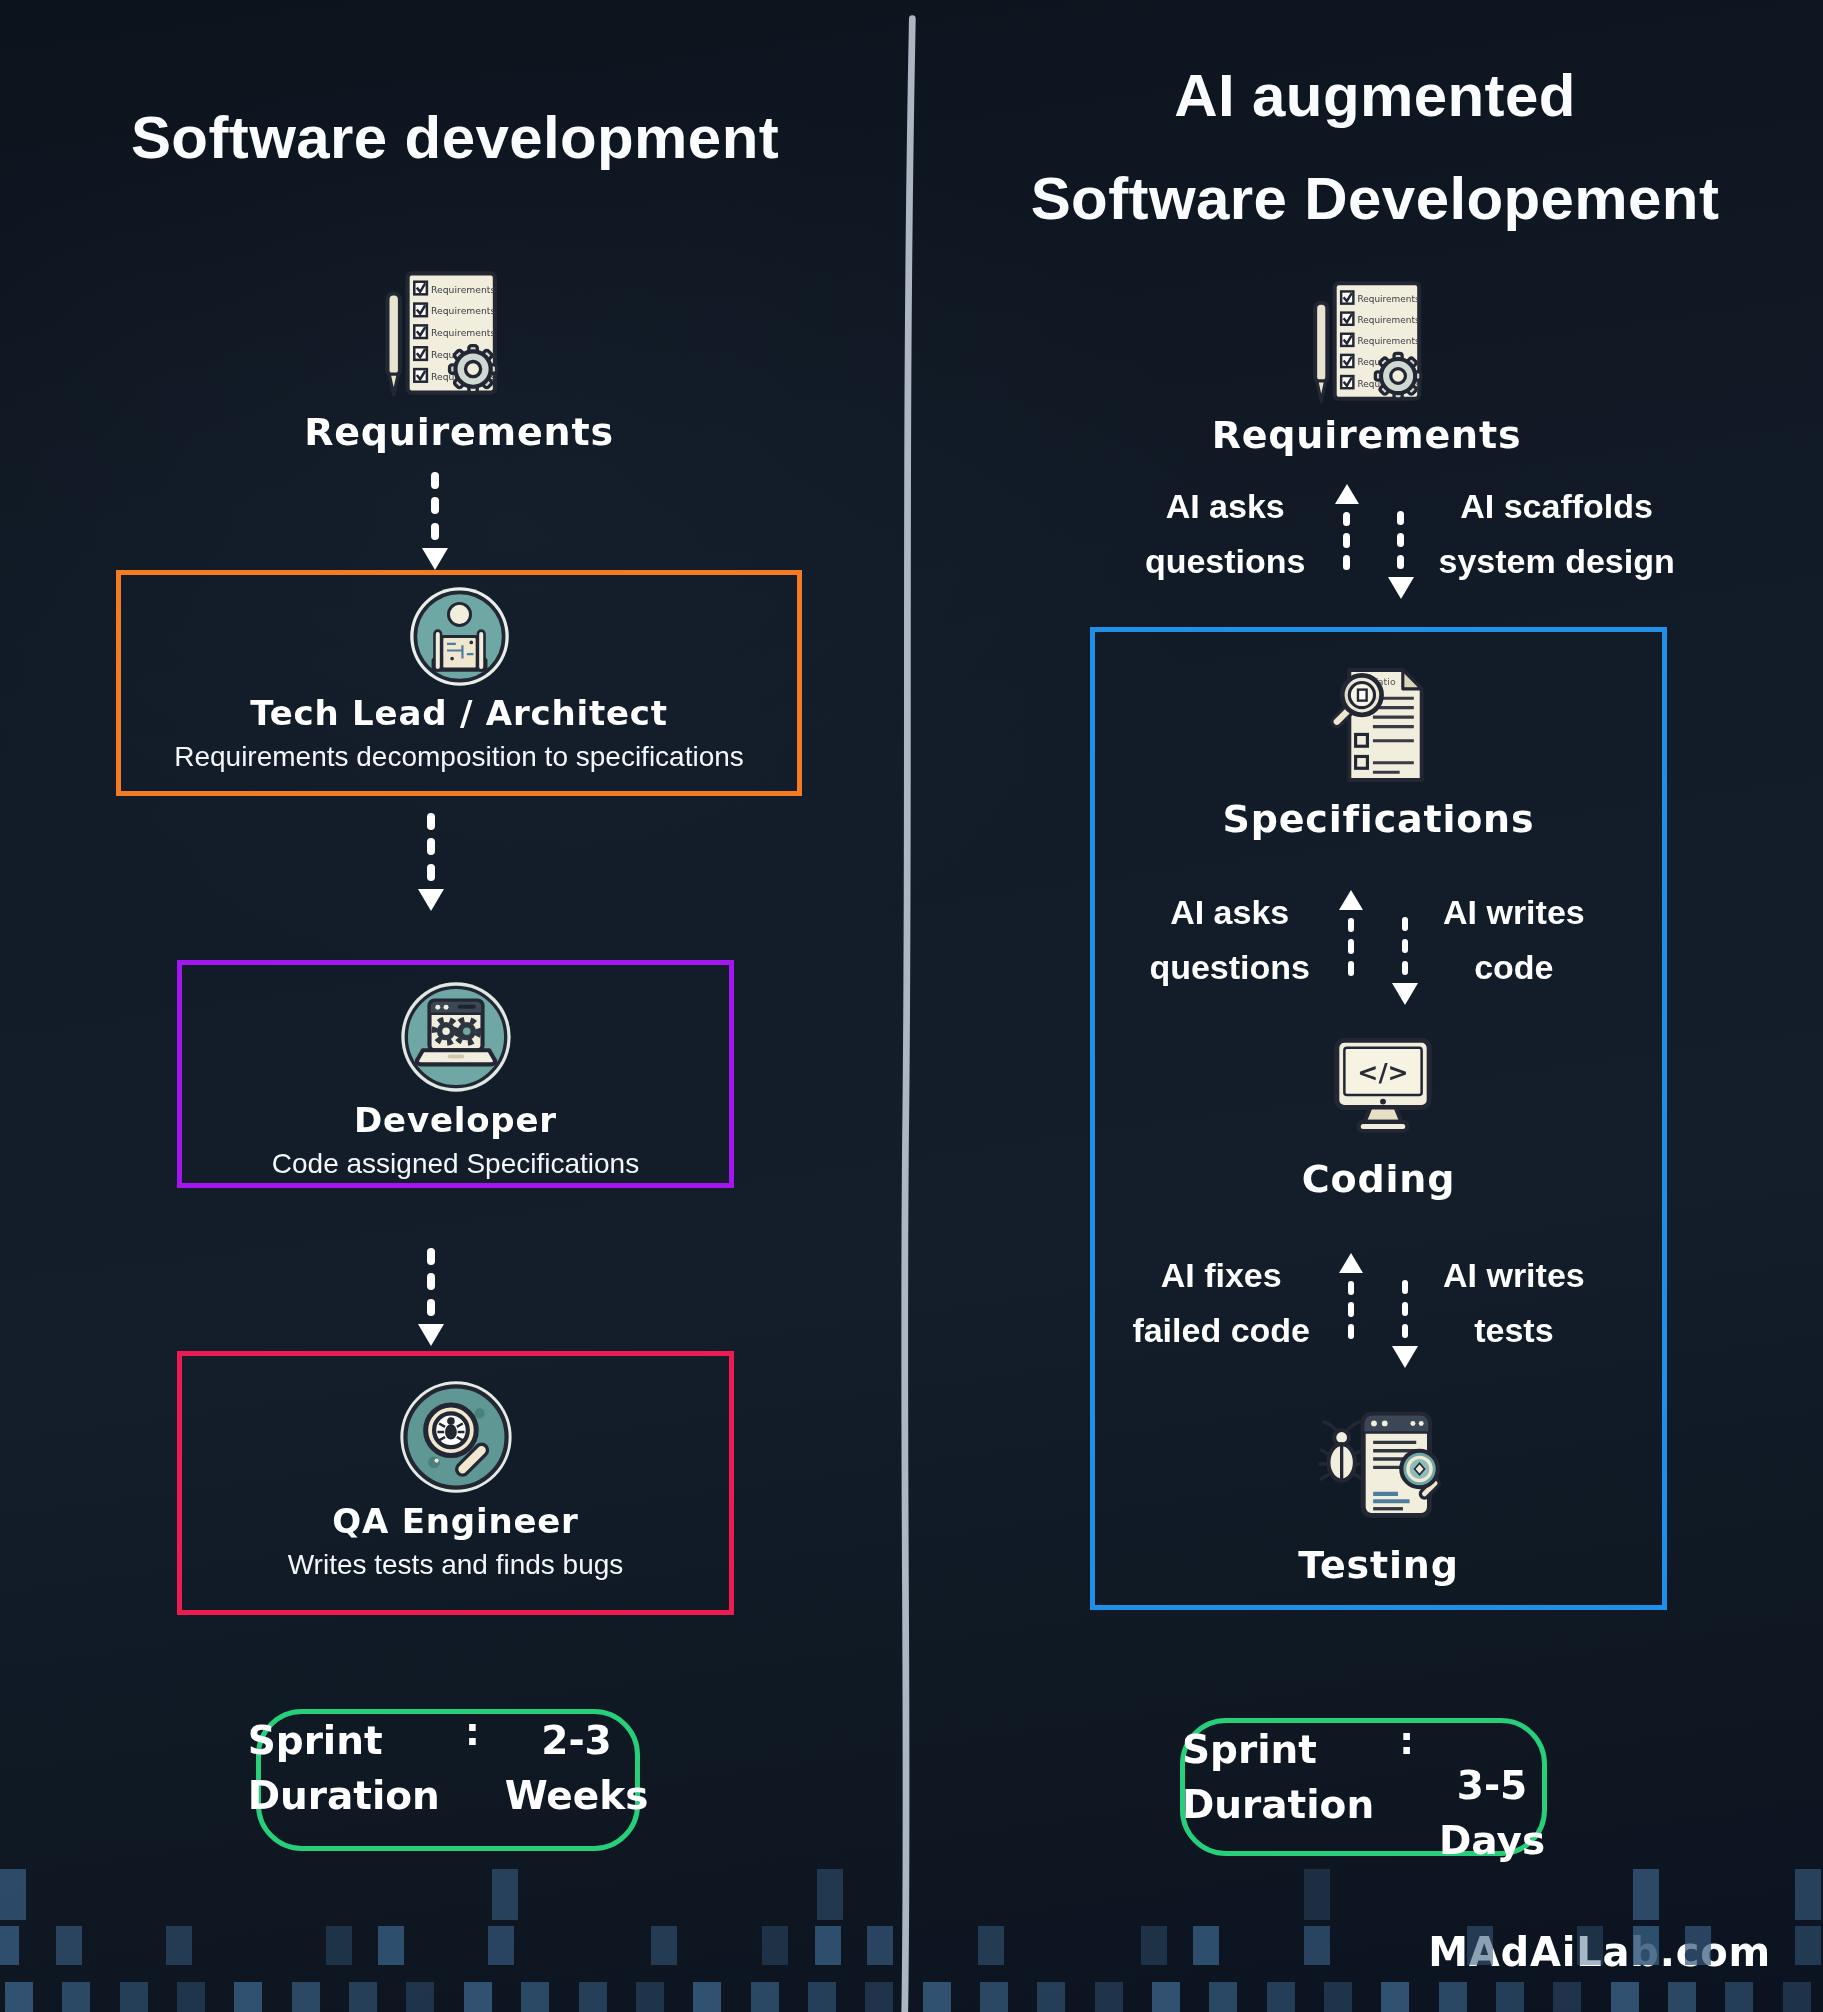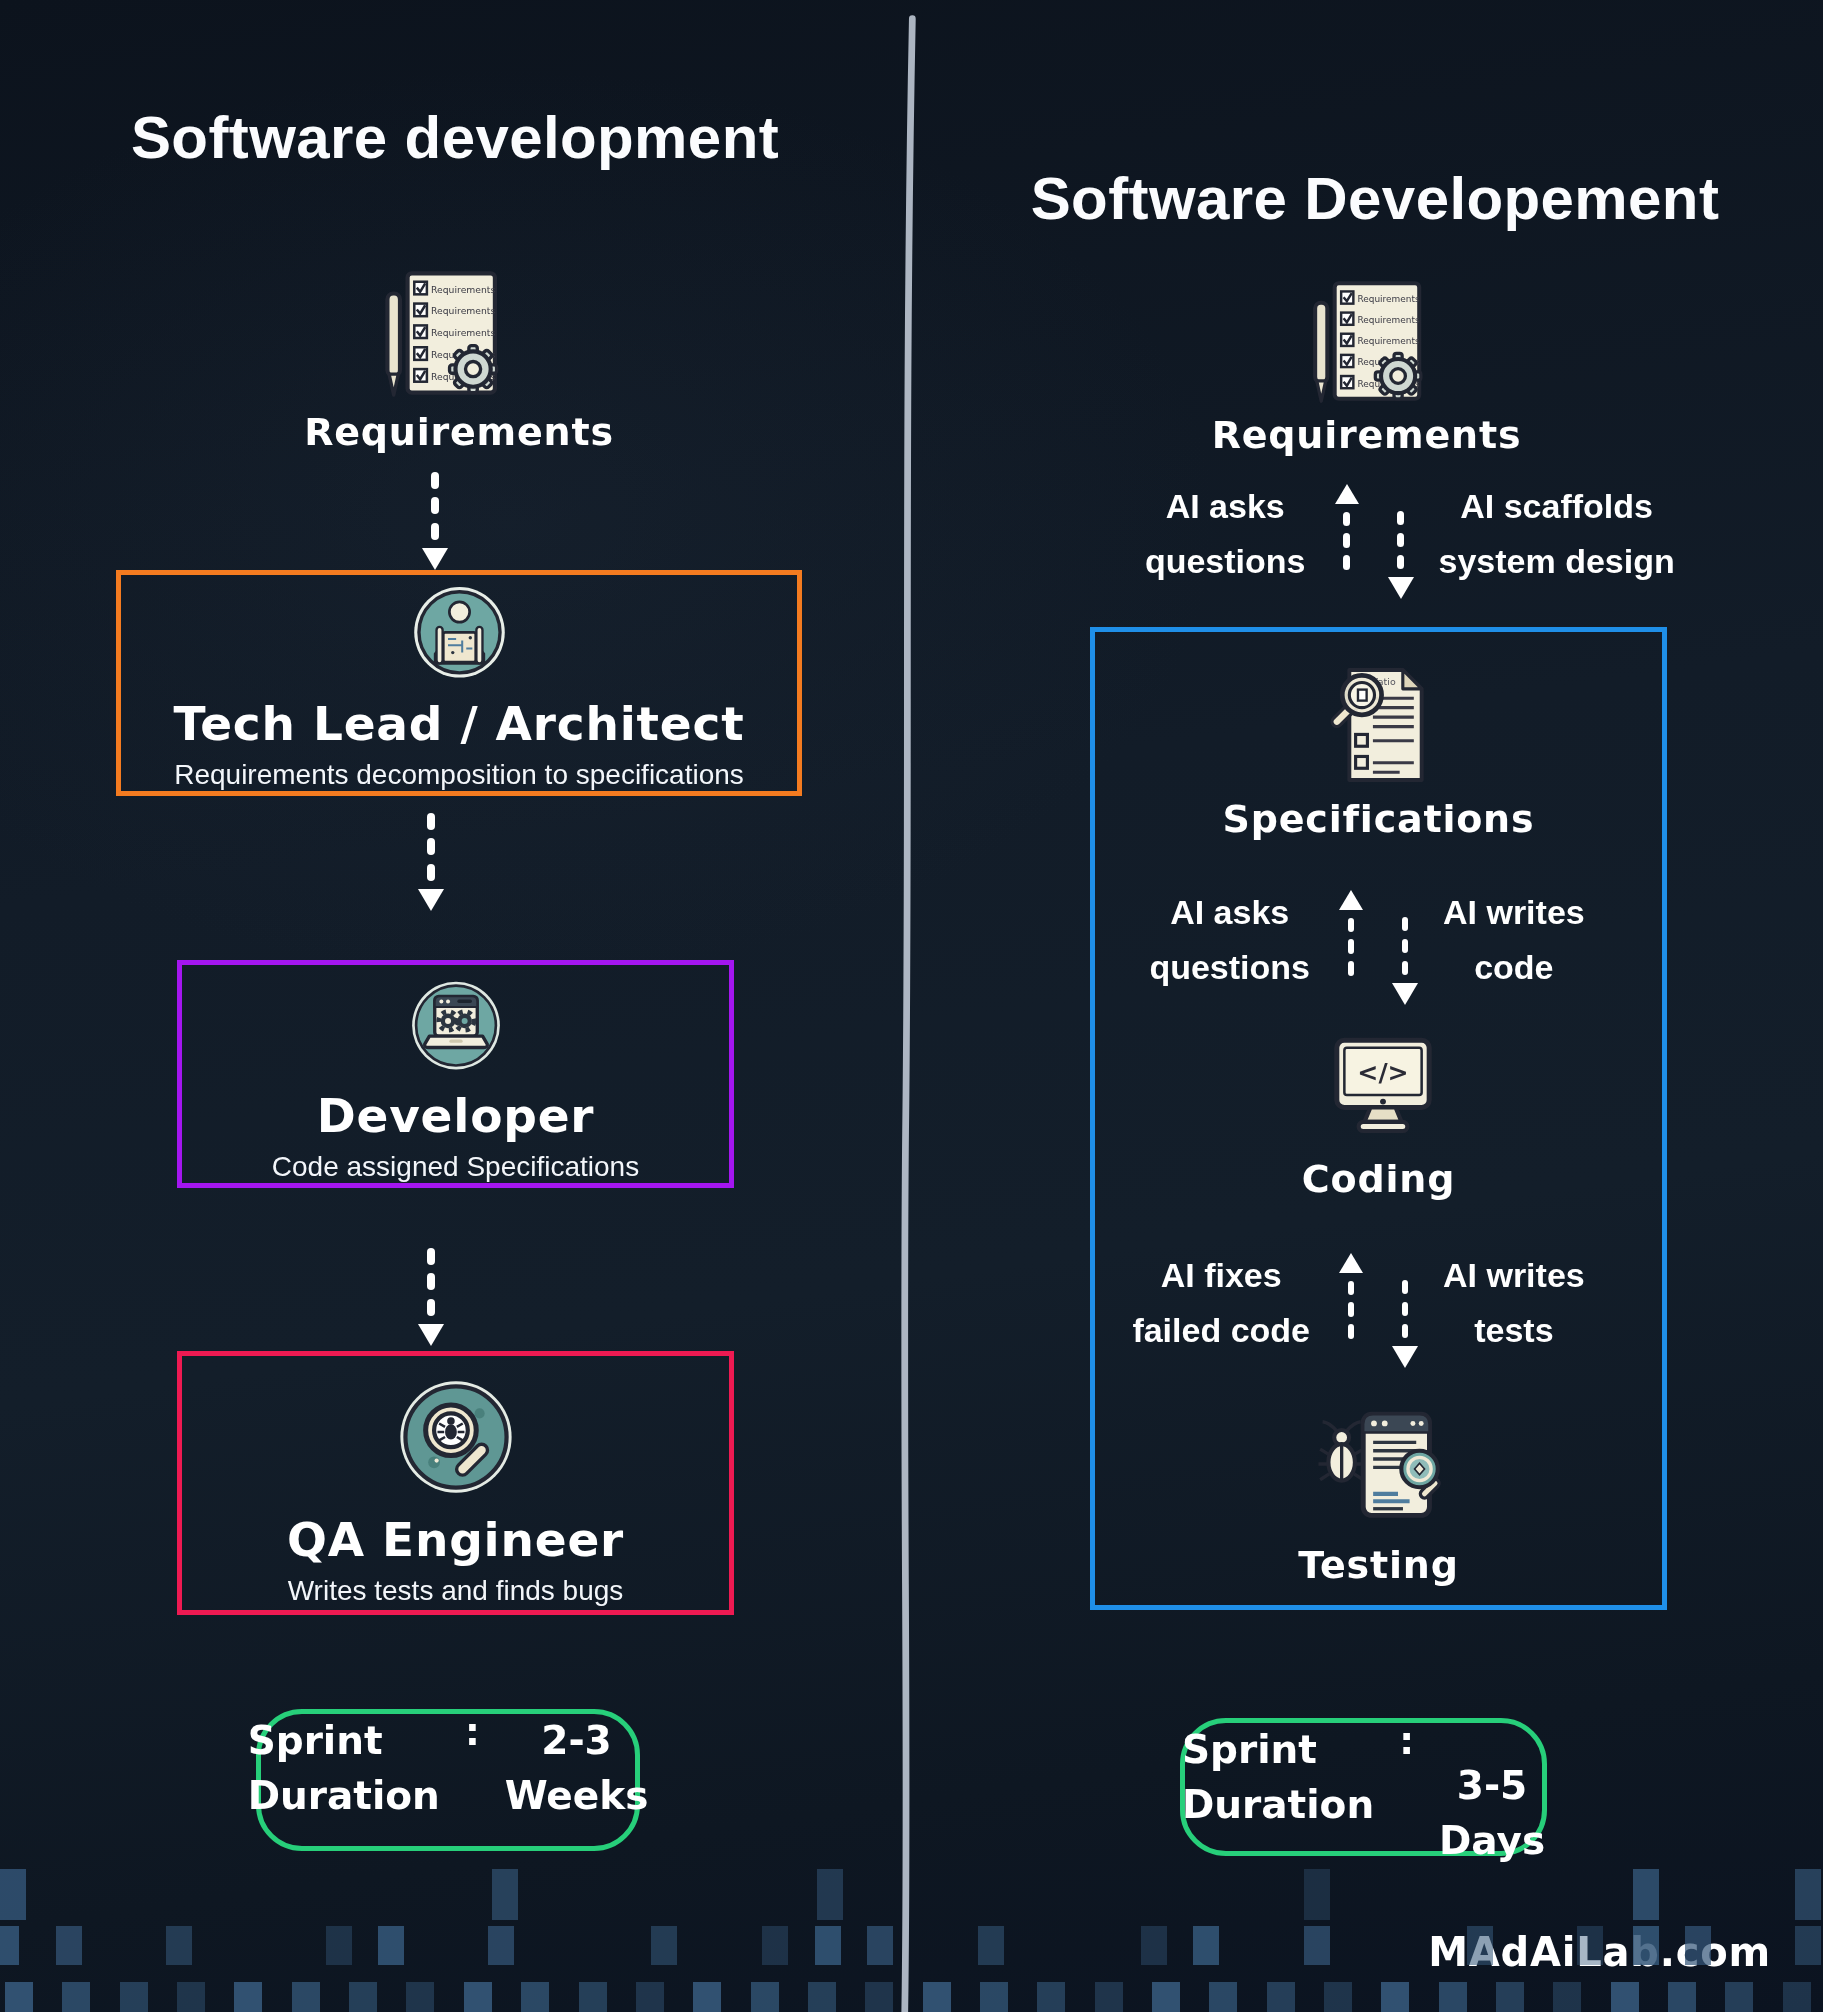--- a/index.html
+++ b/index.html
@@ -12,21 +12,21 @@
   }
   .abs{position:absolute;}
   .comic{font-family:"DejaVu Sans",sans-serif;font-weight:700;}
   .sans{font-family:"Liberation Sans",sans-serif;}
 
   .big-title{font-size:60px;font-weight:600;letter-spacing:0.4px;color:#fbfcfe;text-align:center;}
 
   
   .stage{box-sizing:border-box;border:5.9px solid #fff;display:flex;flex-direction:column;
          align-items:center;justify-content:flex-start;}
-  .stage-title{font-size:47px;letter-spacing:0.8px;color:#fff;margin-top:16px;}
+  .stage-title{font-size:34px;letter-spacing:0.8px;color:#fff;margin-top:5px;}
   .stage-sub{font-size:28px;font-weight:400;color:#f3f6fa;margin-top:8.4px;}
 
   
   .icon-label{font-size:38px;letter-spacing:0.8px;color:#fff;text-align:center;}
 
   
   .flow-arrow{display:flex;flex-direction:column;align-items:center;gap:8.4px;}
   .dash{width:7.6px;height:17px;border-radius:4.2px;background:#fff;}
   .dash.sm{width:6.7px;height:14.3px;}
   .tri-down{width:0;height:0;border-left:13.5px solid transparent;border-right:13.5px solid transparent;
@@ -189,20 +189,21 @@
     <div class="lines" style="text-align:center;">
       <span>2-3</span>
       <span>Weeks</span>
     </div>
   </div>
 
   <svg class="abs" style="left:0;top:0;" width="1823" height="2013" viewBox="0 0 2162 2387">
     <path d="M1082,22 C1072,520 1079,940 1074,1340 C1070,1740 1078,2060 1073,2387" fill="none" stroke-width="8" stroke-linecap="round" opacity="0.88" stroke="#c3ccd8"></path>
   </svg>
 
+  <div class="abs big-title" style="left:1004px;top:61px;width:742px;">AI augmented</div>
   <div class="abs big-title" style="left:970px;top:164px;width:810px;">Software Developement</div>
 
   <svg class="abs icon" style="left:1307px;top:278px;" width="122" height="131" viewBox="0 0 150 160">
     <rect x="10" y="30" width="15" height="98" rx="7" fill="#e9e4cf" stroke="#232733" stroke-width="5"></rect>
     <path d="M12 126 L17.5 151 L23 126 Z" fill="#e9e4cf" stroke="#232733" stroke-width="4" stroke-linejoin="round"></path>
     <rect x="34" y="6" width="104" height="142" rx="5" fill="#f2eedd" stroke="#232733" stroke-width="5"></rect>
     <g>
       <rect x="42" y="16" width="15" height="15" fill="#fff" stroke="#232733" stroke-width="3"></rect>
       <path d="M45 23 l4 5 l6 -10" stroke="#232733" stroke-width="3" fill="none"></path>
       <text x="62" y="29" font-size="11" fill="#3a3a44">Requirements</text>

